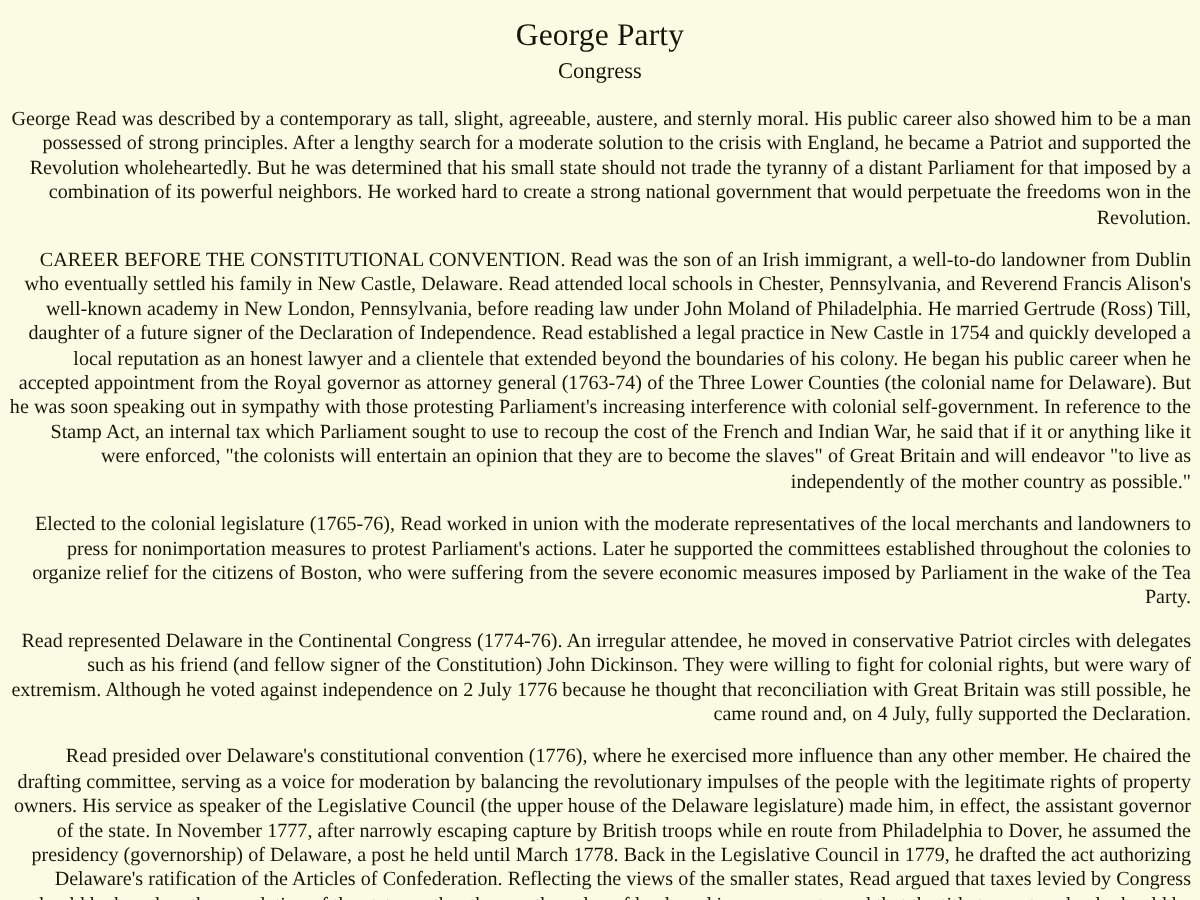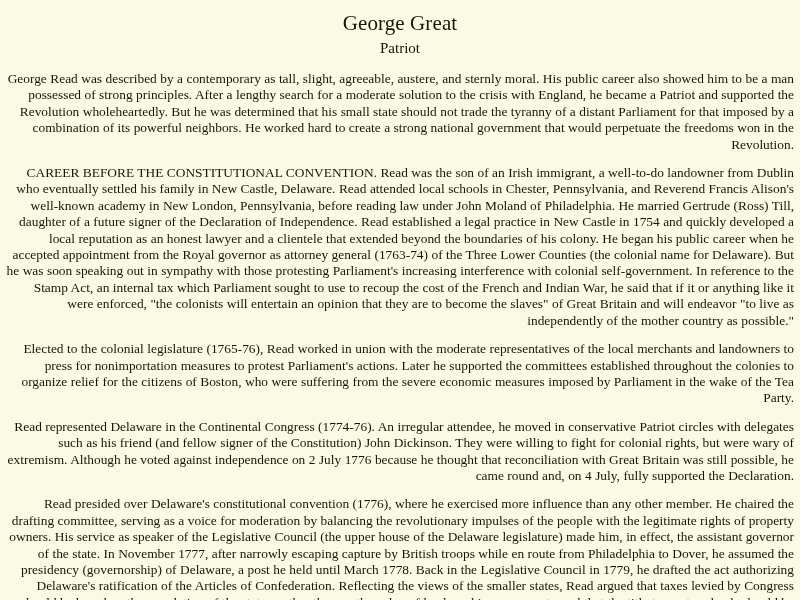--- a/index.html
+++ b/index.html
@@ -49,23 +49,23 @@
   }
   .body-copy p:last-child {
     margin-bottom: 0;
   }
 </style>
 </head>
 <body>
 
 <div class="page">
 
-  <h1 class="doc-title">George Great</h1>
+  <h1 class="doc-title">George Party</h1>
 
-  <h2 class="doc-subtitle">Patriot</h2>
+  <h2 class="doc-subtitle">Congress</h2>
 
   <div class="body-copy">
     <p>George Read was described by a contemporary as tall, slight, agreeable, austere, and sternly moral. His public career also showed him to be a man possessed of strong principles. After a lengthy search for a moderate solution to the crisis with England, he became a Patriot and supported the Revolution wholeheartedly. But he was determined that his small state should not trade the tyranny of a distant Parliament for that imposed by a combination of its powerful neighbors. He worked hard to create a strong national government that would perpetuate the freedoms won in the Revolution.</p>
     <p>CAREER BEFORE THE CONSTITUTIONAL CONVENTION. Read was the son of an Irish immigrant, a well-to-do landowner from Dublin who eventually settled his family in New Castle, Delaware. Read attended local schools in Chester, Pennsylvania, and Reverend Francis Alison's well-known academy in New London, Pennsylvania, before reading law under John Moland of Philadelphia. He married Gertrude (Ross) Till, daughter of a future signer of the Declaration of Independence. Read established a legal practice in New Castle in 1754 and quickly developed a local reputation as an honest lawyer and a clientele that extended beyond the boundaries of his colony. He began his public career when he accepted appointment from the Royal governor as attorney general (1763-74) of the Three Lower Counties (the colonial name for Delaware). But he was soon speaking out in sympathy with those protesting Parliament's increasing interference with colonial self-government. In reference to the Stamp Act, an internal tax which Parliament sought to use to recoup the cost of the French and Indian War, he said that if it or anything like it were enforced, "the colonists will entertain an opinion that they are to become the slaves" of Great Britain and will endeavor "to live as independently of the mother country as possible."</p>
     <p>Elected to the colonial legislature (1765-76), Read worked in union with the moderate representatives of the local merchants and landowners to press for nonimportation measures to protest Parliament's actions. Later he supported the committees established throughout the colonies to organize relief for the citizens of Boston, who were suffering from the severe economic measures imposed by Parliament in the wake of the Tea Party.</p>
     <p>Read represented Delaware in the Continental Congress (1774-76). An irregular attendee, he moved in conservative Patriot circles with delegates such as his friend (and fellow signer of the Constitution) John Dickinson. They were willing to fight for colonial rights, but were wary of extremism. Although he voted against independence on 2 July 1776 because he thought that reconciliation with Great Britain was still possible, he came round and, on 4 July, fully supported the Declaration.</p>
     <p>Read presided over Delaware's constitutional convention (1776), where he exercised more influence than any other member. He chaired the drafting committee, serving as a voice for moderation by balancing the revolutionary impulses of the people with the legitimate rights of property owners. His service as speaker of the Legislative Council (the upper house of the Delaware legislature) made him, in effect, the assistant governor of the state. In November 1777, after narrowly escaping capture by British troops while en route from Philadelphia to Dover, he assumed the presidency (governorship) of Delaware, a post he held until March 1778. Back in the Legislative Council in 1779, he drafted the act authorizing Delaware's ratification of the Articles of Confederation. Reflecting the views of the smaller states, Read argued that taxes levied by Congress should be based on the population of the states, rather than on the value of lands and improvements, and that the title to western lands should be held jointly with specific limits placed on the claims of individual states to them.</p>
 
   </div>
 

